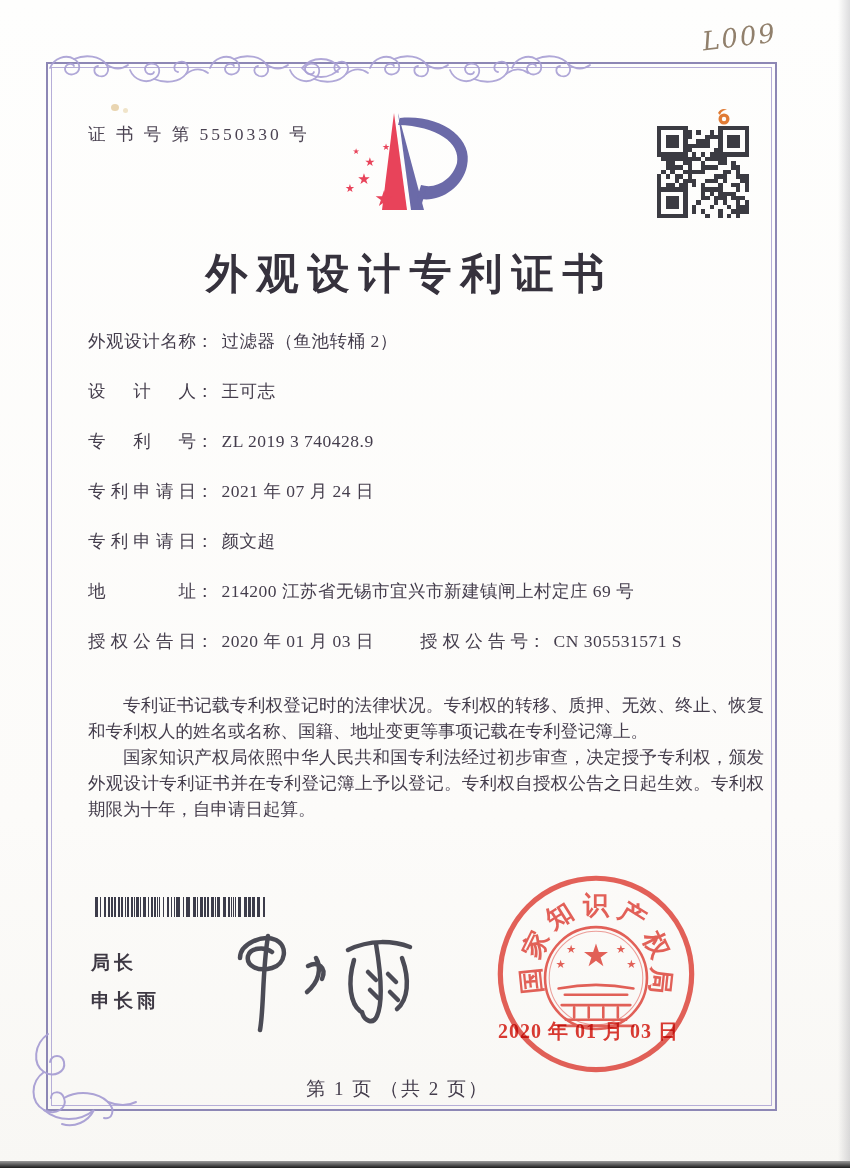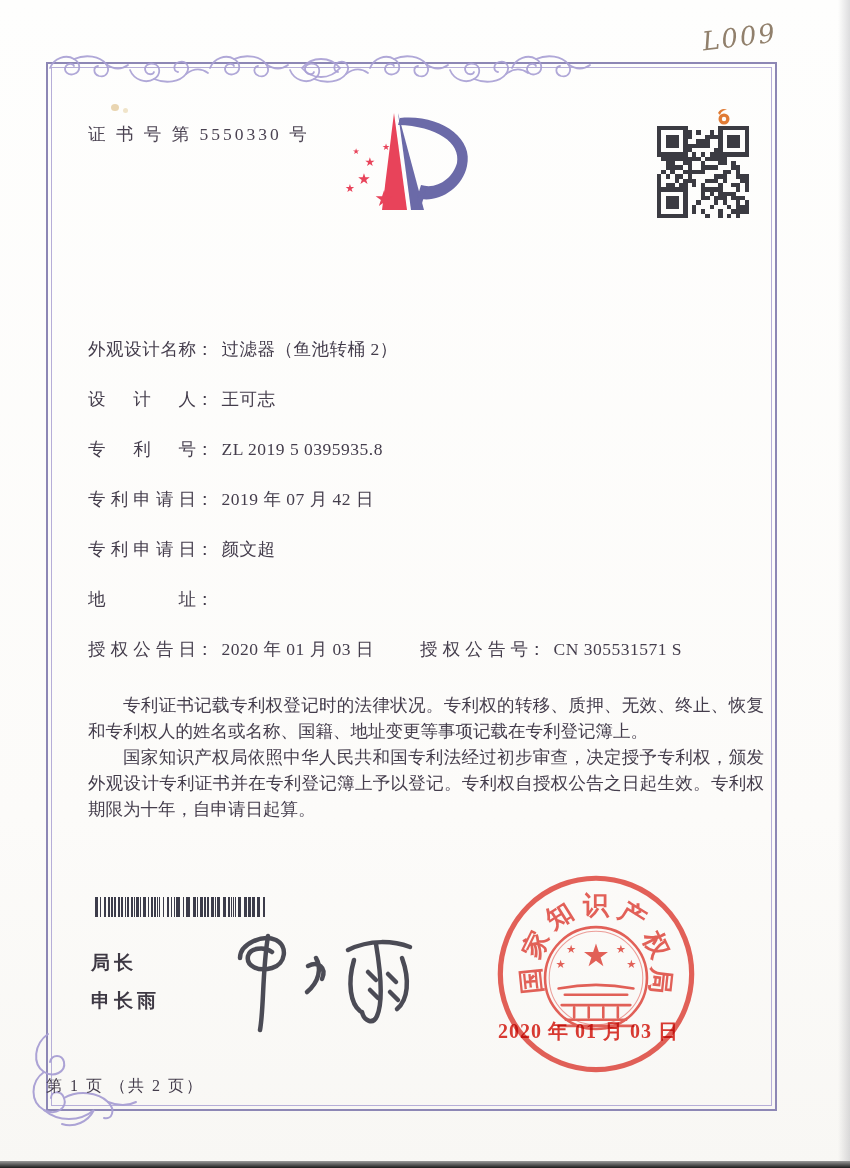--- a/index.html
+++ b/index.html
@@ -20,21 +20,21 @@
   .cert-line{position:absolute;left:88px;top:122px;font-size:17.5px;letter-spacing:3px;color:#4b4352;}
   .hand-note{position:absolute;left:702px;top:22px;font-size:26px;color:#91806c;font-style:italic;transform:rotate(-7deg);letter-spacing:2px;font-family:"DejaVu Serif",serif;}
   .logo{position:absolute;left:334px;top:110px;width:142px;height:108px;}
   .qr{position:absolute;left:657px;top:126px;width:92px;height:92px;}
   .qr svg{width:100%;height:100%;shape-rendering:crispEdges;}
   .qr-splash{position:absolute;left:712px;top:107px;width:22px;height:20px;}
 
   .doc-title{position:absolute;left:46px;top:246px;width:727px;text-align:center;font-size:42px;font-weight:700;letter-spacing:9px;color:#36323d;}
 
   
-  .fields{position:absolute;left:88px;top:338px;width:678px;font-size:17.5px;color:#443d4c;}
+  .fields{position:absolute;left:88px;top:330px;width:678px;font-size:17.5px;color:#443d4c;}
   .field-row{height:50px;display:flex;align-items:flex-start;line-height:22px;}
   .field-label{display:inline-block;width:108px;text-align:justify;text-align-last:justify;}
   .field-colon{margin-right:8px;}
   .field-value{letter-spacing:.5px;}
   .split-row .cell-left{width:332px;display:flex;}
   .split-row .cell-right{display:flex;}
 
   
   .body-text{position:absolute;left:88px;top:692px;width:676px;font-size:17.5px;line-height:26px;color:#443d4c;text-align:justify;}
   .body-text p{margin:0;text-indent:2em;}
@@ -46,21 +46,21 @@
   
   .director-title{position:absolute;left:91px;top:950px;font-size:19px;font-weight:600;letter-spacing:4px;color:#3e3944;text-align:center;}
   .director-name{position:absolute;left:91px;top:988px;font-size:19px;font-weight:600;letter-spacing:4px;color:#3e3944;}
   .signature{position:absolute;left:222px;top:916px;width:214px;height:124px;}
 
   
   .seal{position:absolute;left:492px;top:872px;width:208px;height:208px;opacity:.92;mix-blend-mode:multiply;}
   .seal-date{position:absolute;left:498px;top:1018px;width:200px;font-size:20px;font-weight:600;letter-spacing:1px;color:#dd3b33;mix-blend-mode:multiply;}
 
   
-  .page-info{position:absolute;left:46px;top:1076px;width:727px;font-size:16px;letter-spacing:2px;color:#443d4c;}
+  .page-info{position:absolute;left:34px;top:1076px;width:727px;text-align:center;font-size:19px;letter-spacing:2px;color:#443d4c;}
   .back-note{position:absolute;left:46px;top:1128px;width:727px;text-align:center;font-size:15.5px;letter-spacing:3px;color:#4a4450;}
 </style>
 </head>
 <body>
 
 <div class="page">
 
   <div class="speck" style="left:111px;top:104px;width:8px;height:7px;background:#e3cb9d;opacity:.8"></div>
   <div class="speck" style="left:123px;top:108px;width:5px;height:5px;background:#e9d8b4;opacity:.7"></div>
 
@@ -357,50 +357,52 @@
         <rect x="16" y="20" width="1" height="1" fill="#3b3b42"></rect>
         <rect x="18" y="20" width="1" height="1" fill="#3b3b42"></rect>
       </svg>
   </div>
   <svg class="qr-splash" viewBox="0 0 22 20">
     <circle cx="12" cy="12" r="5.5" fill="#e07b35"></circle>
     <circle cx="12" cy="12" r="2.2" fill="#fdfdfc"></circle>
     <path d="M6,6 C8,2 12,1 15,3 C11,3 9,5 8,8 Z" fill="#e07b35"></path>
   </svg>
 
+  <div class="doc-title">外观设计专利证书</div>
 
   <div class="fields">
     <div class="field-row">
       <span class="field-label">外观设计名称</span>
         <span class="field-colon">：</span>
       <span class="field-value">过滤器（鱼池转桶 2）</span>
     </div>
     <div class="field-row">
       <span class="field-label">设计人</span>
         <span class="field-colon">：</span>
       <span class="field-value">王可志</span>
     </div>
     <div class="field-row">
       <span class="field-label">专利号</span>
         <span class="field-colon">：</span>
-      <span class="field-value">ZL 2019 5 0395935.8</span>
+      <span class="field-value">ZL 2019 3 740428.9</span>
     </div>
     <div class="field-row">
       <span class="field-label">专利申请日</span>
         <span class="field-colon">：</span>
-      <span class="field-value">2019 年 07 月 42 日</span>
+      <span class="field-value">2021 年 07 月 24 日</span>
     </div>
     <div class="field-row">
       <span class="field-label">专利申请日</span>
         <span class="field-colon">：</span>
       <span class="field-value">颜文超</span>
     </div>
     <div class="field-row">
       <span class="field-label">地址</span>
         <span class="field-colon">：</span>
+      <span class="field-value">214200 江苏省无锡市宜兴市新建镇闸上村定庄 69 号</span>
     </div>
     <div class="field-row split-row">
       <span class="cell-left">
         <span class="field-label">授权公告日</span>
           <span class="field-colon">：</span>
         <span class="field-value">2020 年 01 月 03 日</span>
       </span>
       <span class="cell-right">
         <span class="field-label">授权公告号</span>
           <span class="field-colon">：</span>

